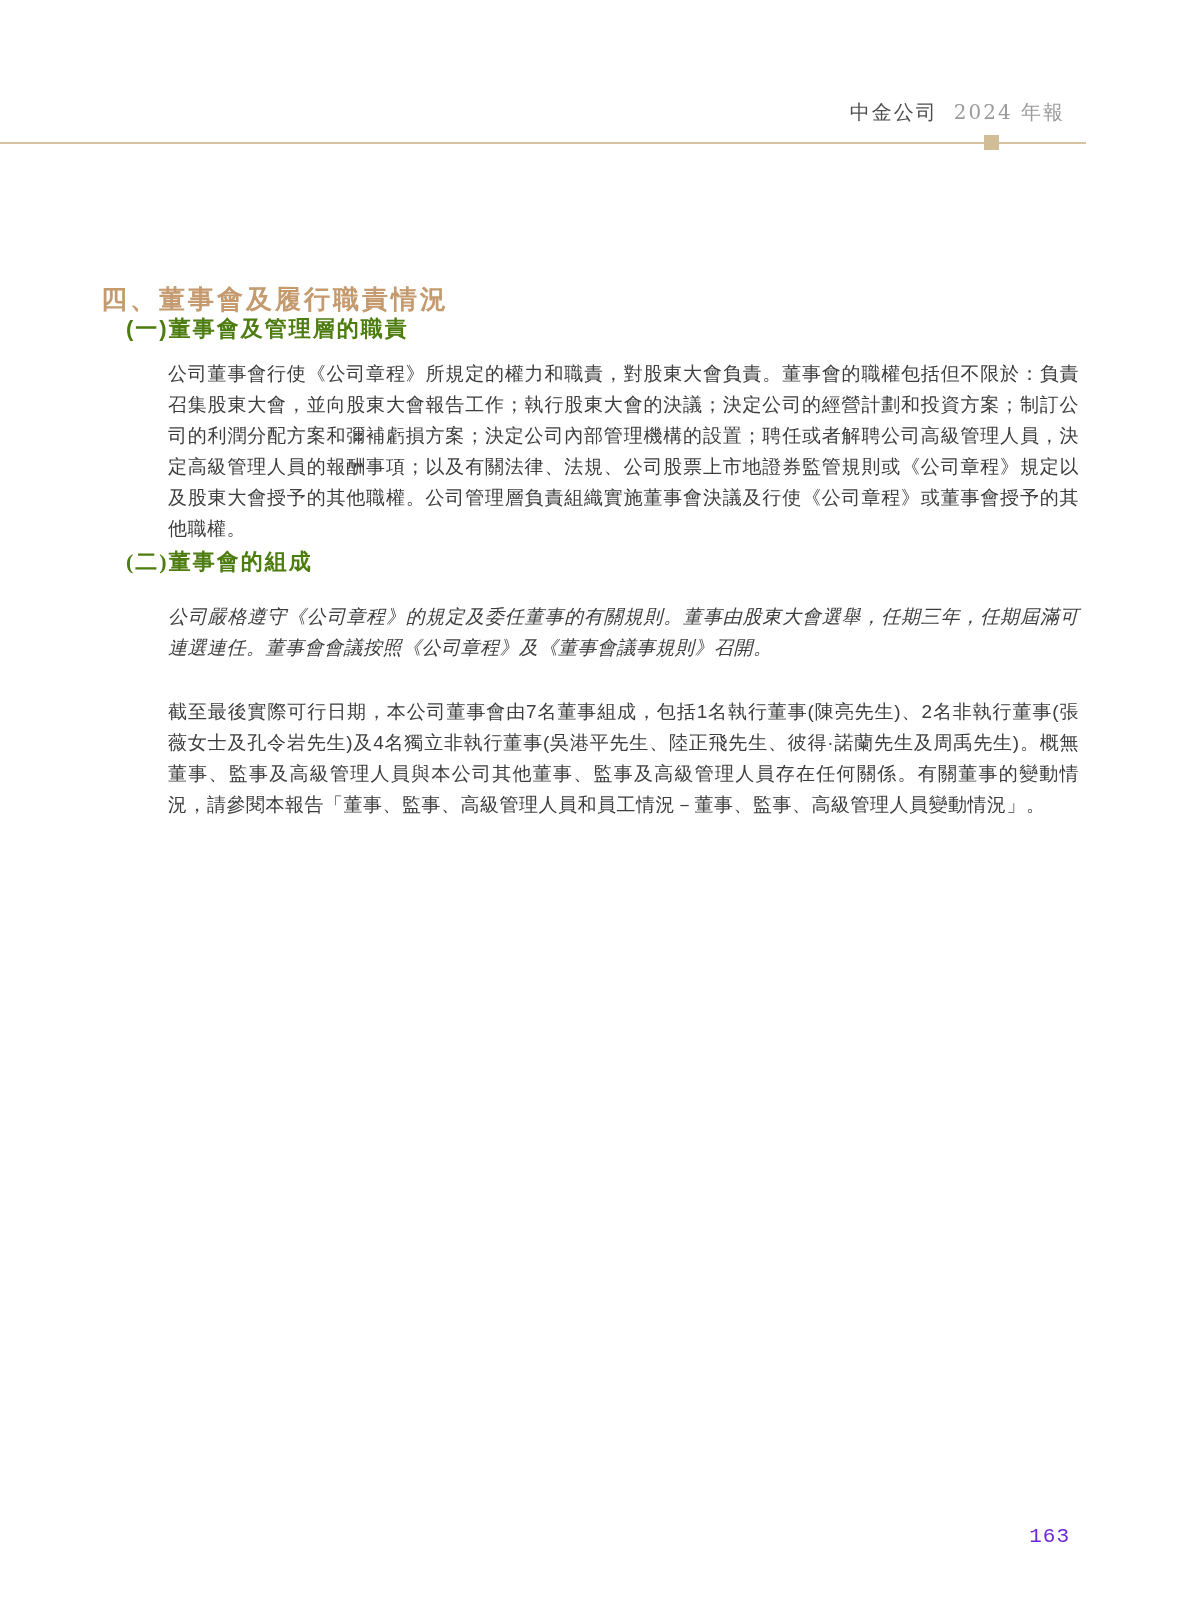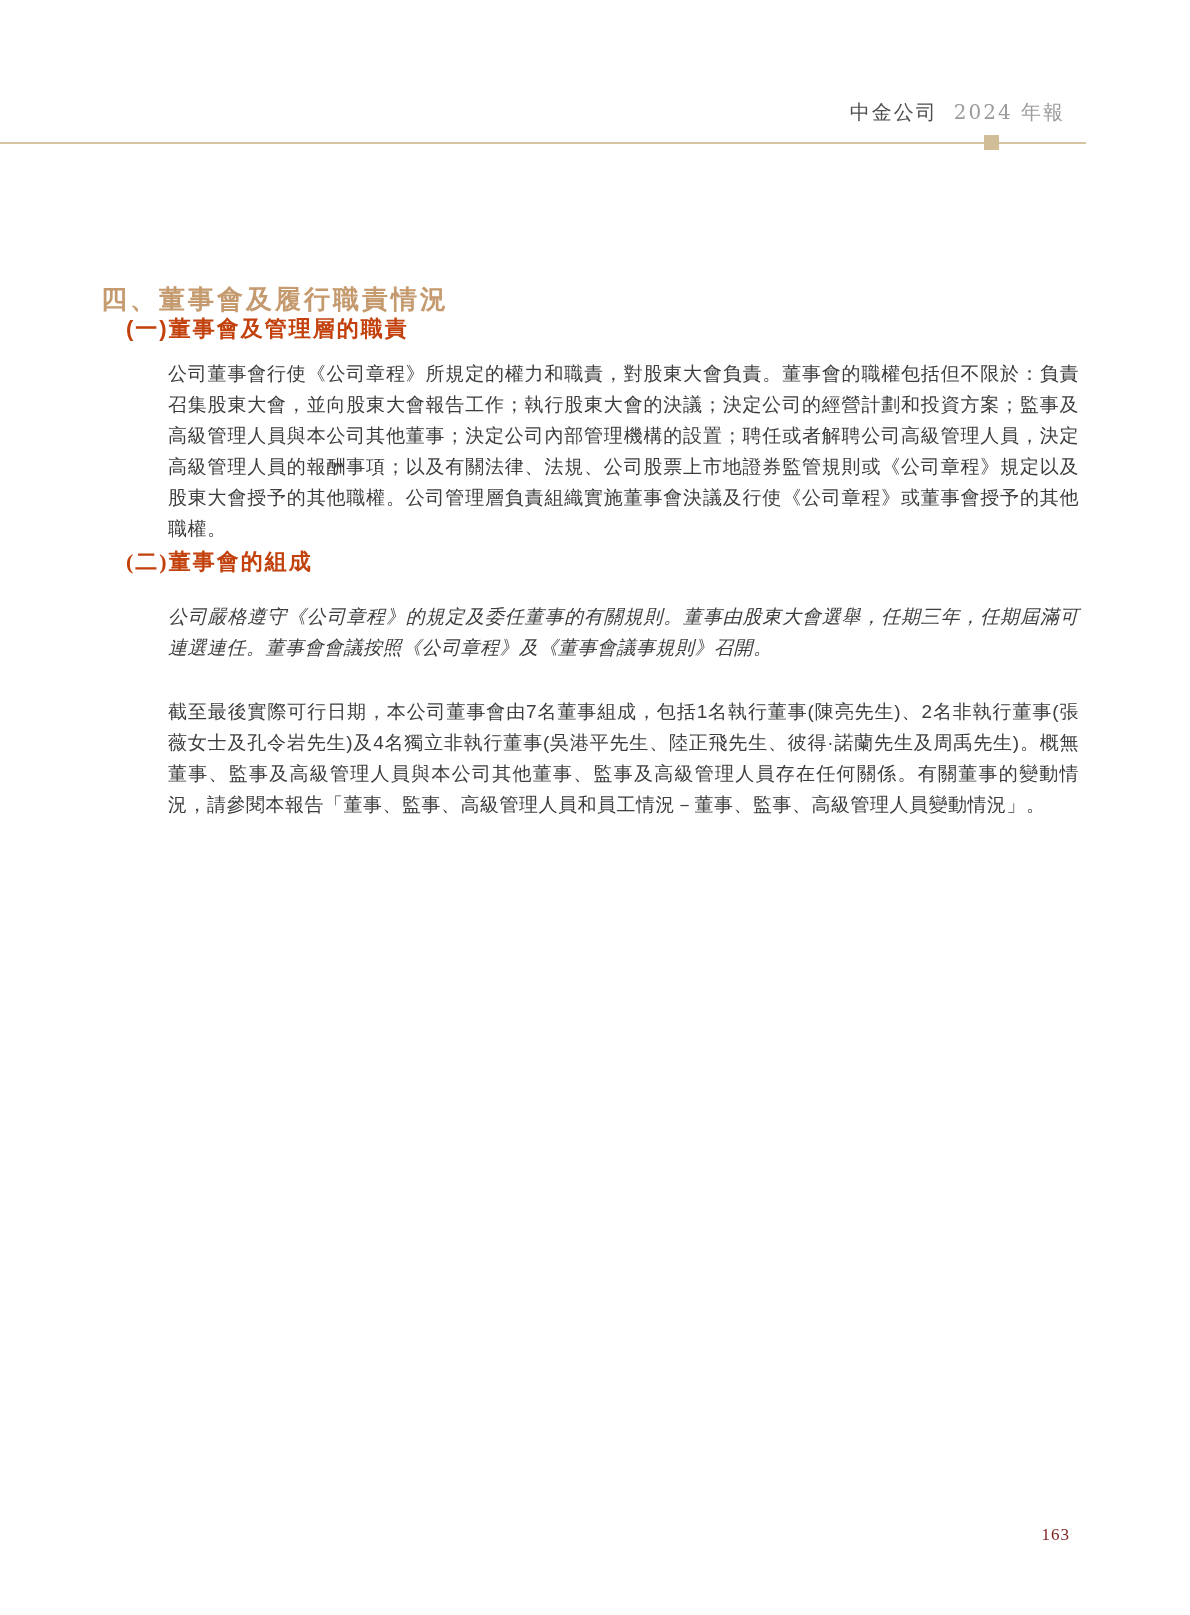--- a/index.html
+++ b/index.html
@@ -54,21 +54,21 @@
     font-weight: bold;
     color: #c49a6e;
     letter-spacing: 3px;
     white-space: nowrap;
   }
   .sub-title {
     position: absolute;
     margin: 0;
     font-size: 22px;
     font-weight: bold;
-    color: #c2410c;
+    color: #4d7c0f;
     letter-spacing: 2px;
     white-space: nowrap;
   }
   .sub1 { top: 314px; left: 126px; }
   .sub2 { top: 547px; left: 126px; font-family: Liberation Serif, serif; }
 
   
   .body-para {
     position: absolute;
     left: 168px;
@@ -84,42 +84,42 @@
   .p1 { top: 358px; }
   .p2 { top: 601px; font-style: italic; }
   .p3 { top: 696px; }
   .p4 { top: 856px; }
 
   
   .page-number {
     position: absolute;
     top: 1525px;
     right: 112px;
-    font-family: Liberation Serif, serif;
-    font-size: 17px;
-    color: #7f1d1d;
+    font-family: Liberation Mono, monospace;
+    font-size: 21px;
+    color: #6d28d9;
     letter-spacing: 1px;
   }
 </style>
 </head>
 <body>
 
 <div class="page">
 
   <div class="header-text">
     <span class="header-company">中金公司</span><span class="header-report">2024 年報</span>
   </div>
   <div class="header-rule"></div>
   <div class="header-square"></div>
 
   <h1 class="section-title">四、董事會及履行職責情況</h1>
 
   <h2 class="sub-title sub1">(一)董事會及管理層的職責</h2>
 
-  <p class="body-para p1">公司董事會行使《公司章程》所規定的權力和職責，對股東大會負責。董事會的職權包括但不限於：負責召集股東大會，並向股東大會報告工作；執行股東大會的決議；決定公司的經營計劃和投資方案；監事及高級管理人員與本公司其他董事；決定公司內部管理機構的設置；聘任或者解聘公司高級管理人員，決定高級管理人員的報酬事項；以及有關法律、法規、公司股票上市地證券監管規則或《公司章程》規定以及股東大會授予的其他職權。公司管理層負責組織實施董事會決議及行使《公司章程》或董事會授予的其他職權。</p>
+  <p class="body-para p1">公司董事會行使《公司章程》所規定的權力和職責，對股東大會負責。董事會的職權包括但不限於：負責召集股東大會，並向股東大會報告工作；執行股東大會的決議；決定公司的經營計劃和投資方案；制訂公司的利潤分配方案和彌補虧損方案；決定公司內部管理機構的設置；聘任或者解聘公司高級管理人員，決定高級管理人員的報酬事項；以及有關法律、法規、公司股票上市地證券監管規則或《公司章程》規定以及股東大會授予的其他職權。公司管理層負責組織實施董事會決議及行使《公司章程》或董事會授予的其他職權。</p>
 
   <h2 class="sub-title sub2">(二)董事會的組成</h2>
 
   <p class="body-para p2">公司嚴格遵守《公司章程》的規定及委任董事的有關規則。董事由股東大會選舉，任期三年，任期屆滿可連選連任。董事會會議按照《公司章程》及《董事會議事規則》召開。</p>
 
   <p class="body-para p3">截至最後實際可行日期，本公司董事會由7名董事組成，包括1名執行董事(陳亮先生)、2名非執行董事(張薇女士及孔令岩先生)及4名獨立非執行董事(吳港平先生、陸正飛先生、彼得·諾蘭先生及周禹先生)。概無董事、監事及高級管理人員與本公司其他董事、監事及高級管理人員存在任何關係。有關董事的變動情況，請參閱本報告「董事、監事、高級管理人員和員工情況－董事、監事、高級管理人員變動情況」。</p>
 
 
   <div class="page-number">163</div>
 

